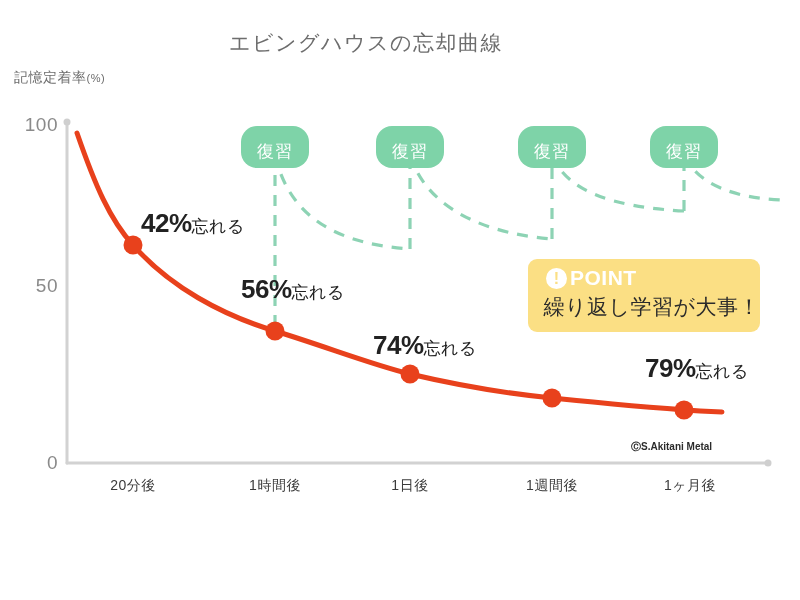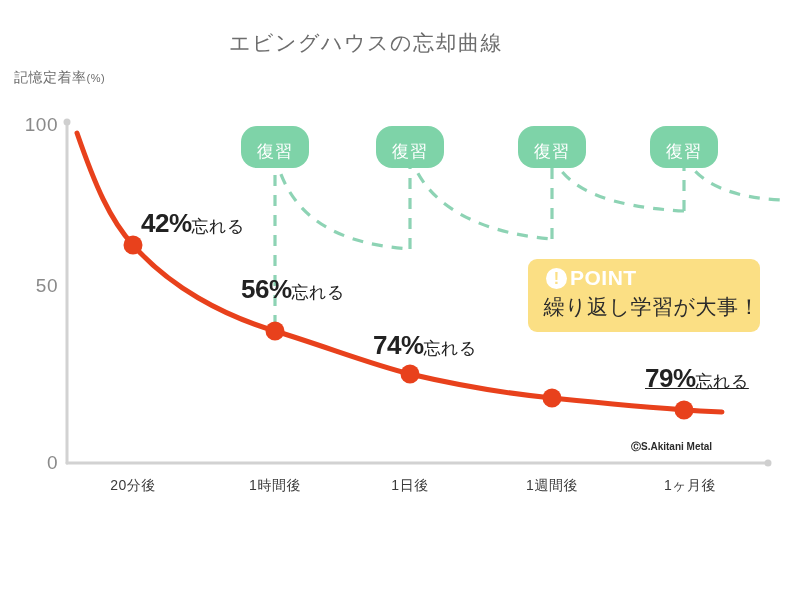--- a/index.html
+++ b/index.html
@@ -225,21 +225,21 @@
 
   <div class="forget-label" style="left:141px; top:210px;">
     <span class="pct">42%</span><span class="suffix">忘れる</span>
   </div>
   <div class="forget-label" style="left:241px; top:276px;">
     <span class="pct">56%</span><span class="suffix">忘れる</span>
   </div>
   <div class="forget-label" style="left:373px; top:332px;">
     <span class="pct">74%</span><span class="suffix">忘れる</span>
   </div>
-  <div class="forget-label" style="left:645px; top:365px;text-decoration:underline;">
+  <div class="forget-label" style="left:645px; top:355px;">
     <span class="pct">79%</span><span class="suffix">忘れる</span>
   </div>
 
   <div class="point-box">
     <div class="point-head">
       <span class="excl-icon">!</span>
       <span class="point-word">POINT</span>
     </div>
     <div class="point-body">繰り返し学習が大事！</div>
   </div>

